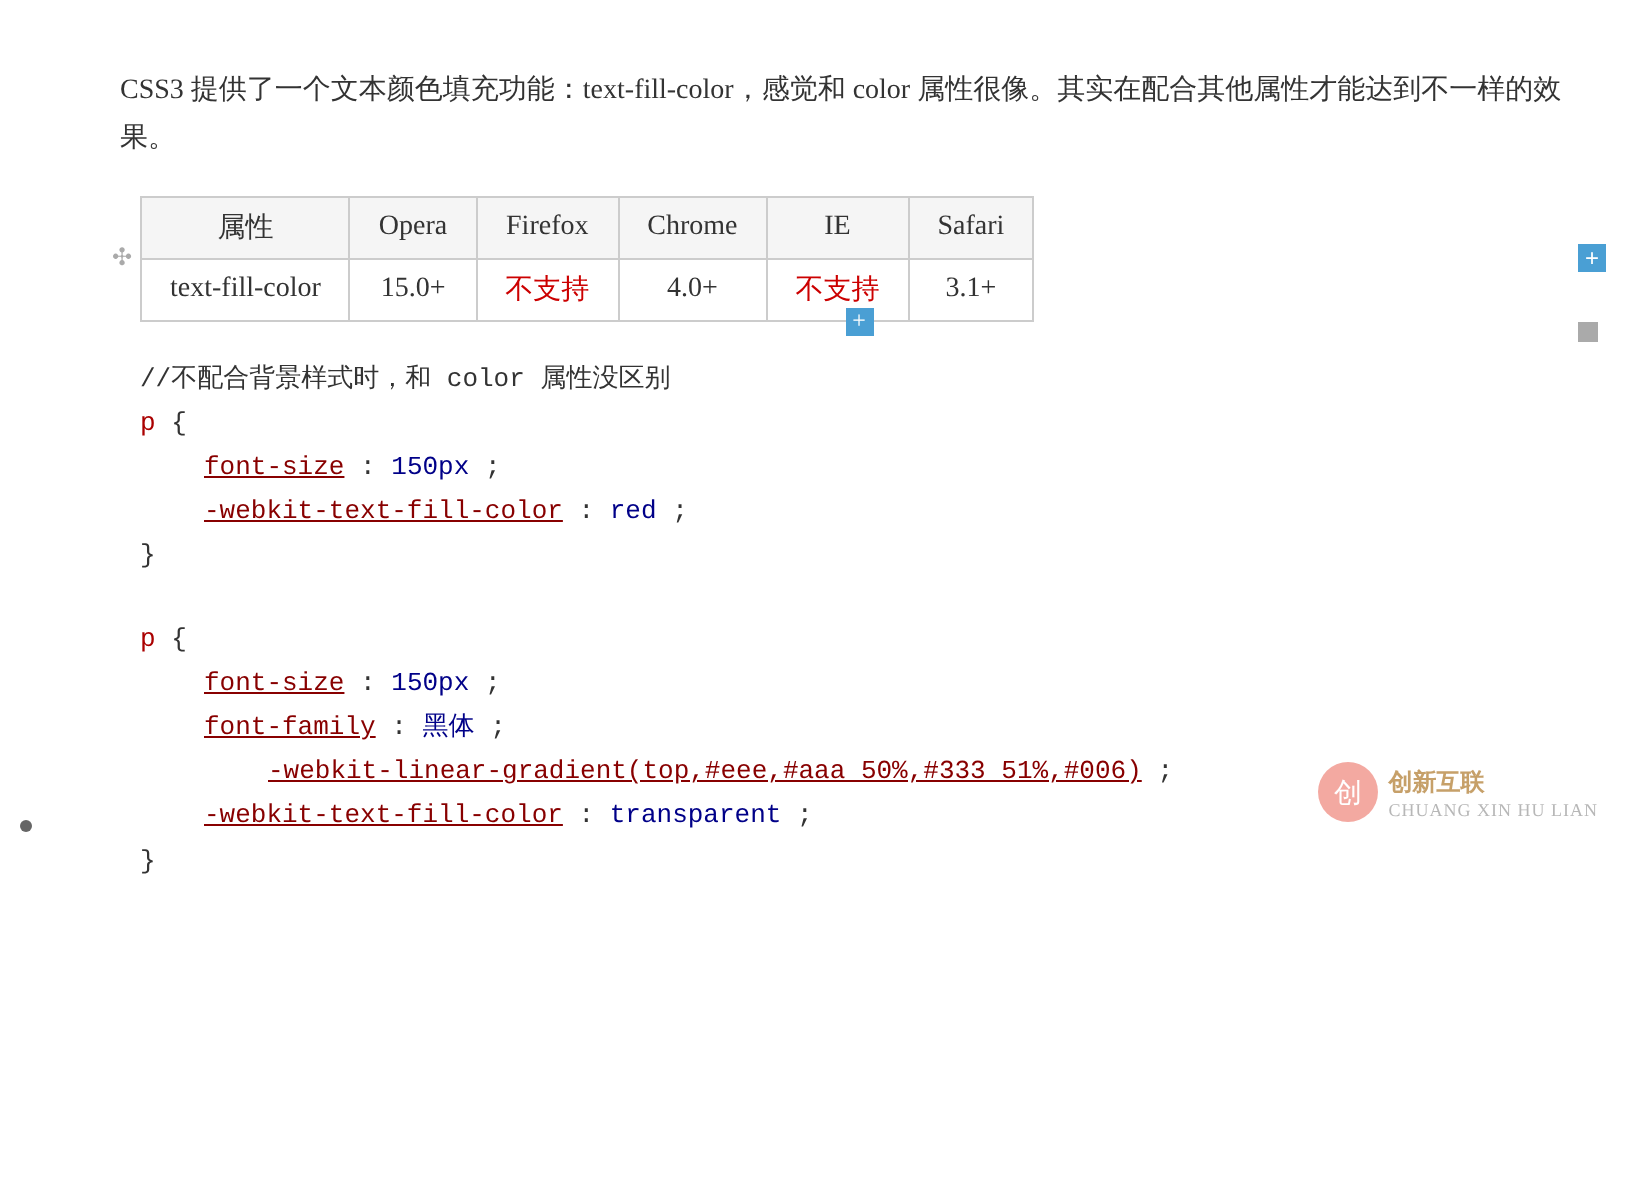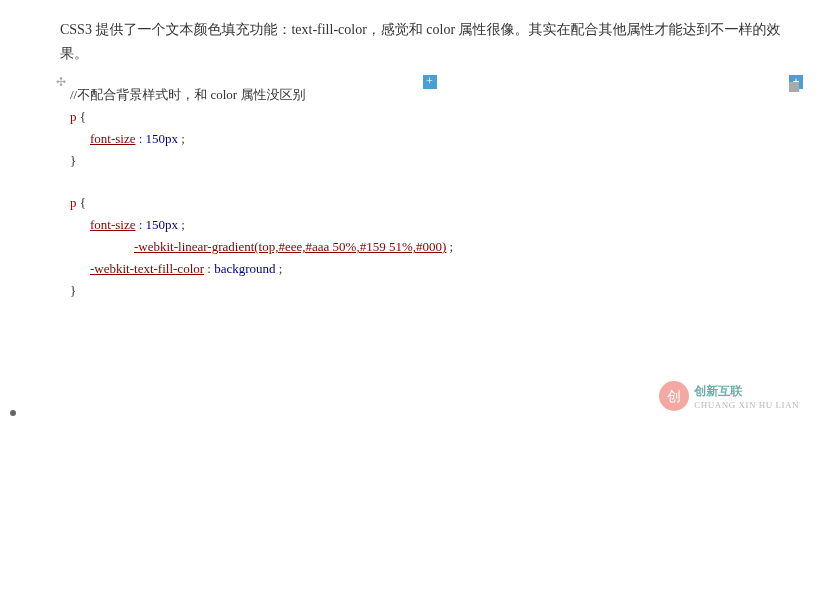--- a/index.html
+++ b/index.html
@@ -16,21 +16,21 @@
       font-size: 14px;
       color: #333;
       overflow: hidden;
     }
 
     .page-container {
       width: 819px;
       height: 424px;
       background: #fff;
       position: relative;
-      padding: 18px 30px 18px 60px;
+      padding: 34px 30px 18px 60px;
     }
 
     .intro-text {
       font-size: 14px;
       line-height: 1.7;
       color: #333;
       margin-bottom: 16px;
     }
 
     .table-wrapper {
@@ -109,21 +109,21 @@
       position: absolute;
       right: -10px;
       bottom: -10px;
       width: 10px;
       height: 10px;
       background: #aaa;
       cursor: se-resize;
     }
 
     .code-block {
-      font-family: Liberation Serif, serif;
+      font-family: Liberation Mono, monospace;
       font-size: 13px;
       line-height: 1.7;
       margin-bottom: 20px;
       margin-left: 10px;
     }
 
     .code-comment {
       color: #333;
     }
 
@@ -138,21 +138,21 @@
 
     .code-value {
       color: #008;
     }
 
     .code-line {
       display: block;
     }
 
     .code-indent {
-      margin-left: 20px;
+      margin-left: 32px;
     }
 
     .code-indent2 {
       margin-left: 64px;
     }
 
     .watermark {
       position: absolute;
       bottom: 12px;
       right: 20px;
@@ -175,73 +175,107 @@
 </head>
 <body>
 
 <div class="page-container">
 
   <p class="intro-text">CSS3 提供了一个文本颜色填充功能：text-fill-color，感觉和 color 属性很像。其实在配合其他属性才能达到不一样的效果。</p>
 
   <div class="table-wrapper">
     <span class="move-handle">✣</span>
 
+    <table class="browser-table">
+      <thead>
+        <tr>
+          <th>属性</th>
+          <th>Opera</th>
+          <th>Firefox</th>
+          <th>Chrome</th>
+          <th>IE</th>
+          <th>Safari</th>
+        </tr>
+      </thead>
+      <tbody>
+        <tr>
+          <td>text-fill-color</td>
+          <td>15.0+</td>
+          <td class="unsupported">不支持</td>
+          <td>4.0+</td>
+          <td class="unsupported">不支持</td>
+          <td>3.1+</td>
+        </tr>
+      </tbody>
+    </table>
 
     <button class="table-add-btn">+</button>
     <div class="table-add-btn-bottom">+</div>
     <div class="resize-handle"></div>
   </div>
 
   <div class="code-block">
     <span class="code-line code-comment">//不配合背景样式时，和 color 属性没区别</span>
     <span class="code-line">
       <span class="code-keyword">p</span>
       <span> {</span>
     </span>
     <span class="code-line code-indent">
       <span class="code-property">font-size</span>
       <span>:  </span>
       <span class="code-value">150px</span>
       <span>;</span>
     </span>
+    <span class="code-line code-indent">
+      <span class="code-property">-webkit-text-fill-color</span>
+      <span>: </span>
+      <span class="code-value">red</span>
+      <span>;</span>
+    </span>
     <span class="code-line">}</span>
   </div>
 
   <div class="code-block">
     <span class="code-line">
       <span class="code-keyword">p</span>
       <span> {</span>
     </span>
     <span class="code-line code-indent">
       <span class="code-property">font-size</span>
       <span>:  </span>
       <span class="code-value">150px</span>
       <span>;</span>
     </span>
+    <span class="code-line code-indent">
+      <span class="code-property">font-family</span>
+      <span>: </span>
+      <span class="code-value">黑体</span>
+      <span>;</span>
+    </span>
     <span class="code-line code-indent2">
-      <span class="code-property">-webkit-linear-gradient(top,#eee,#aaa 50%,#159 51%,#000)</span>
+      <span class="code-property">-webkit-linear-gradient(top,#eee,#aaa 50%,#333 51%,#006)</span>
       <span>;</span>
     </span>
     <span class="code-line code-indent">
       <span class="code-property">-webkit-text-fill-color</span>
       <span>: </span>
-      <span class="code-value">background</span>
+      <span class="code-value">transparent</span>
       <span>;</span>
     </span>
     <span class="code-line">}</span>
   </div>
 
   <div class="watermark">
     <div style="display:flex;align-items:center;gap:4px;">
       <svg width="32" height="32" viewBox="0 0 32 32">
         <circle cx="16" cy="16" r="15" fill="#e74c3c" opacity="0.8"></circle>
         <text x="16" y="21" text-anchor="middle" fill="white" font-size="14" font-family="serif">创</text>
       </svg>
       <div>
-        <div style="font-size:12px;color:#0f766e;font-weight:bold;">创新互联</div>
+        <div style="font-size:12px;color:#a16207;font-weight:bold;">创新互联</div>
         <div style="font-size:9px;color:#888;letter-spacing:0.5px;">CHUANG XIN HU LIAN</div>
       </div>
     </div>
   </div>
 
   <div class="bottom-dot"></div>
 
 </div>
 
 </body></html>

